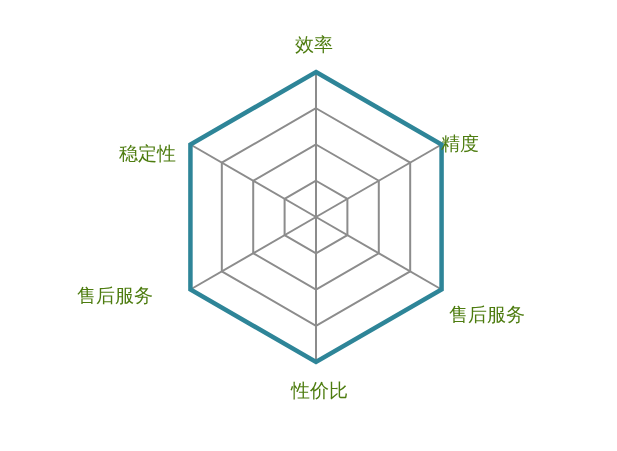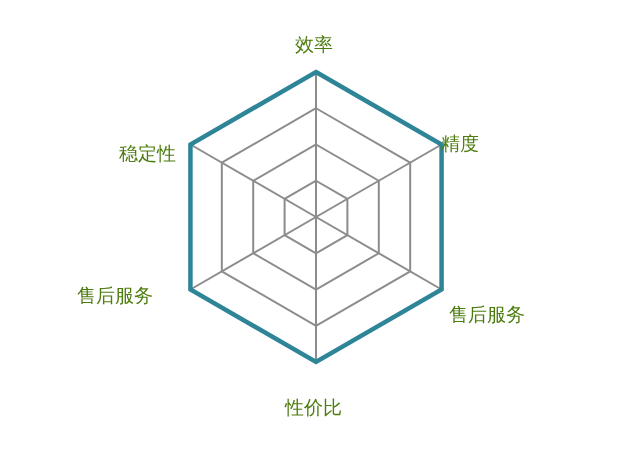--- a/index.html
+++ b/index.html
@@ -21,15 +21,15 @@
     <line x1="316" y1="217" x2="441.5736835487436" y2="289.5" stroke="#8C8C8C" stroke-width="2"></line>
     <line x1="316" y1="217" x2="316" y2="362" stroke="#8C8C8C" stroke-width="2"></line>
     <line x1="316" y1="217" x2="190.42631645125638" y2="289.5" stroke="#8C8C8C" stroke-width="2"></line>
     <line x1="316" y1="217" x2="190.4263164512564" y2="144.5" stroke="#8C8C8C" stroke-width="2"></line>
     <polygon points="316,72 441.5736835487436,144.5 441.5736835487436,289.5 316,362 190.42631645125638,289.5 190.4263164512564,144.5" fill="none" stroke="#2E8598" stroke-width="4.5" stroke-linejoin="miter"></polygon>
   </svg>
 
 <div class="lbl" style="left:295px;top:35px;">效率</div>
 <div class="lbl" style="left:441px;top:134px;">精度</div>
 <div class="lbl" style="left:449px;top:286px;margin-top:19px;">售后服务</div>
-<div class="lbl" style="left:285px;top:381px;margin-top:17px;">性价比</div>
+<div class="lbl" style="left:291px;top:381px;">性价比</div>
 <div class="lbl" style="left:77px;top:286px;">售后服务</div>
 <div class="lbl" style="left:119px;top:144px;">稳定性</div>
 
 </body></html>

